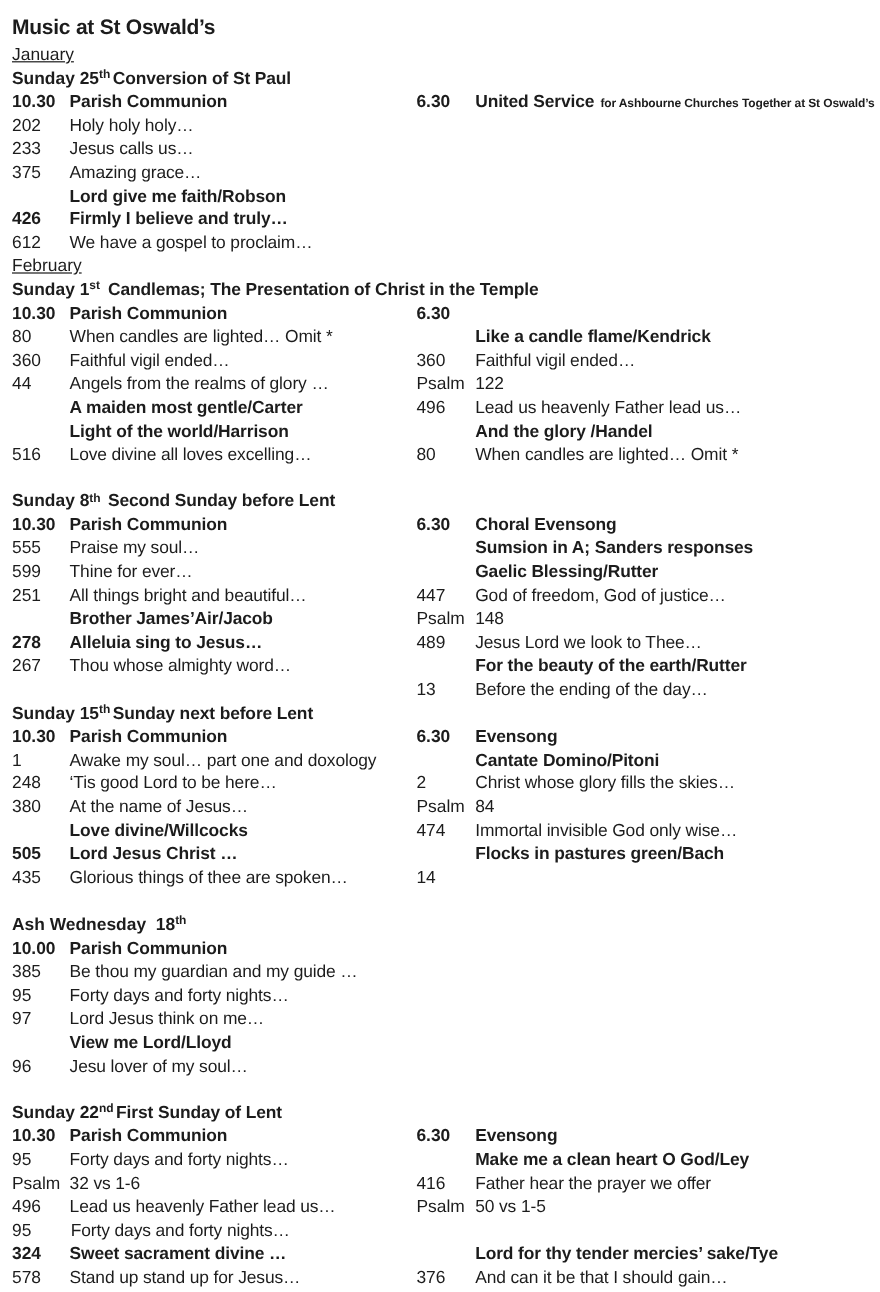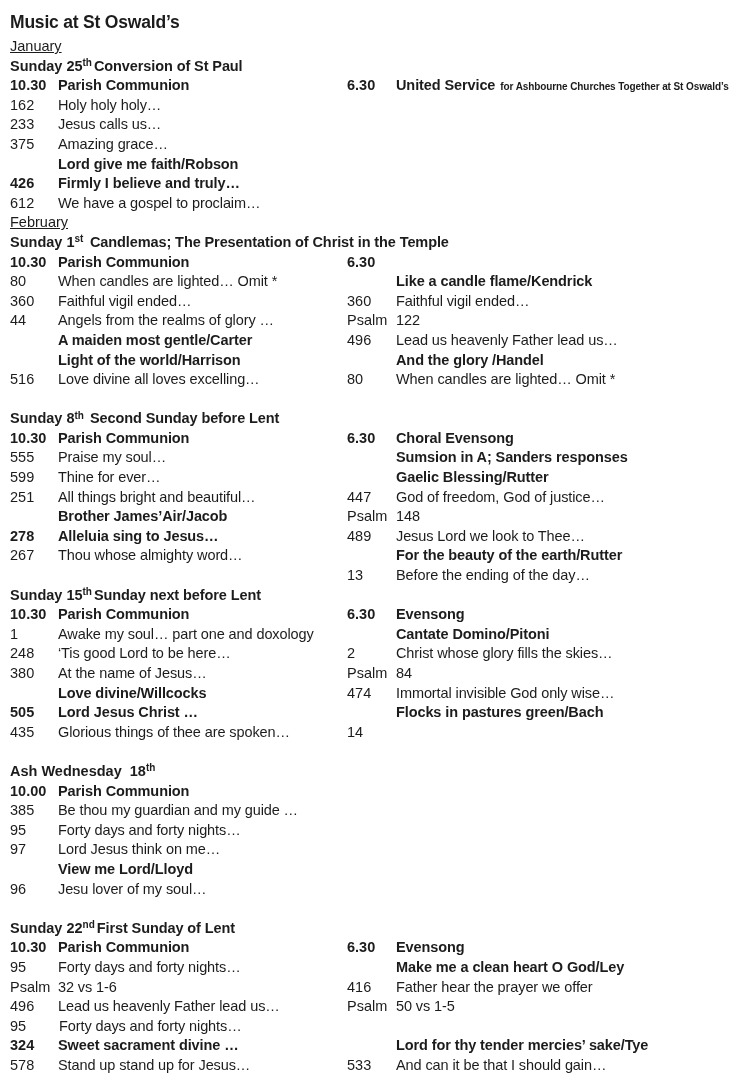--- a/index.html
+++ b/index.html
@@ -51,21 +51,21 @@
             <span class="txt">Parish Communion</span>
           </div>
           <div class="cell cr bold">
             <span class="num">6.30</span>
             <span class="txt">United Service</span>
             <span class="note">for Ashbourne Churches Together at St Oswald’s</span>
           </div>
         </div>
         <div class="row">
           <div class="cell cl">
-            <span class="num">162</span>
+            <span class="num">202</span>
             <span class="txt">Holy holy holy…</span>
           </div>
           <div class="cell cr"></div>
         </div>
         <div class="row">
           <div class="cell cl">
             <span class="num">233</span>
             <span class="txt">Jesus calls us…</span>
           </div>
           <div class="cell cr"></div>
@@ -441,19 +441,19 @@
             <span class="num"></span>
             <span class="txt">Lord for thy tender mercies’ sake/Tye</span>
           </div>
         </div>
         <div class="row">
           <div class="cell cl">
             <span class="num">578</span>
             <span class="txt">Stand up stand up for Jesus…</span>
           </div>
           <div class="cell cr">
-            <span class="num">533</span>
+            <span class="num">376</span>
             <span class="txt">And can it be that I should gain…</span>
           </div>
         </div>
       </div>
     </div>
 </div>
 
 </body></html>

